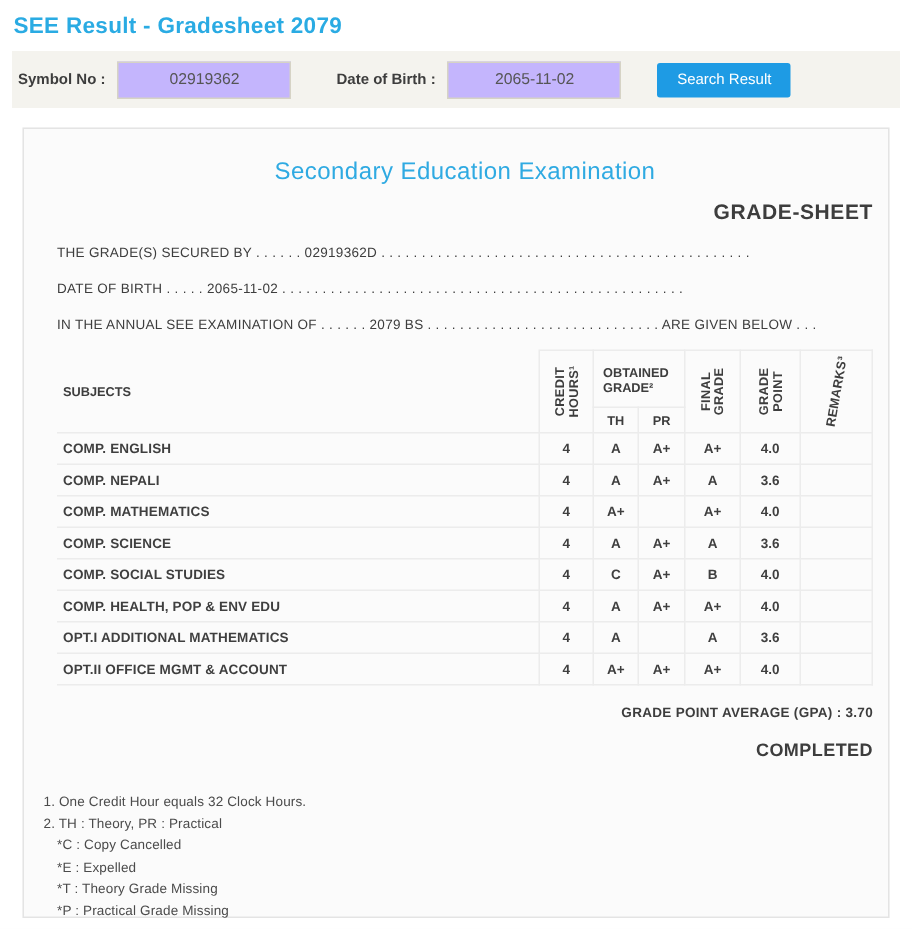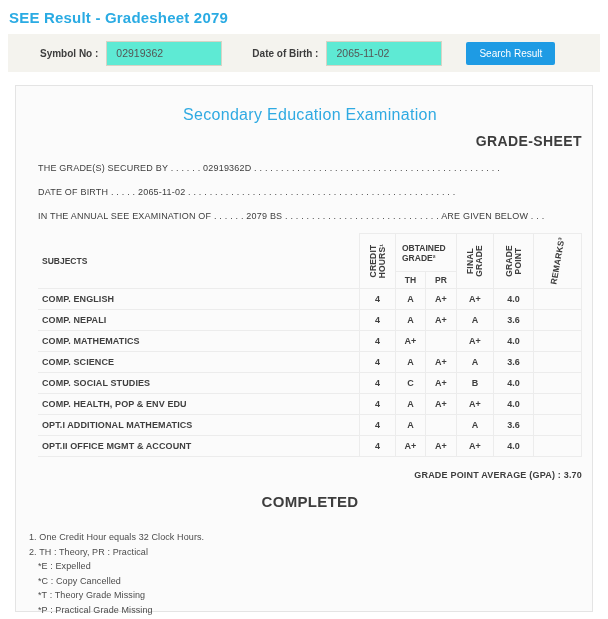--- a/index.html
+++ b/index.html
@@ -1,22 +1,22 @@
 <!DOCTYPE html>
 <html><head>
 <meta charset="utf-8">
 <style>
   * { margin:0; padding:0; box-sizing:border-box; }
   html,body { width:608px; height:619px; background:#ffffff; font-family:"Liberation Sans",sans-serif; overflow:hidden; }
 
   .page-title { color:#2aabe3; font-size:15px; font-weight:700; letter-spacing:0.2px; padding:9px 16px 8px 9px; line-height:17px; }
 
-  .search-bar { margin:0 8px; background:#f4f3ee; height:38px; display:flex; align-items:center; padding:0 32px; }
+  .search-bar { margin:0 8px; background:#f4f3ee; height:38px; display:flex; align-items:center; padding:0 4px; }
   .lbl { font-size:10px; font-weight:700; color:#3d3d3d; white-space:nowrap; }
-  .txt { width:116px; height:25px; border:1px solid #d6d3c5; background:#5eead4; font-size:10.5px; color:#555; padding:0 9px; margin-left:8px; font-family:"Liberation Sans",sans-serif; }
+  .txt { width:116px; height:25px; border:1px solid #d6d3c5; background:#c4b5fd; font-size:10.5px; color:#555; padding:0 9px; margin-left:8px; font-family:"Liberation Sans",sans-serif;text-align:center; }
   .lbl.dob { margin-left:30px; }
   .btn { margin-left:24px; background:#1e9be4; color:#fff; border:none; font-size:10px; padding:6px 13px; border-radius:2px; cursor:pointer; font-family:"Liberation Sans",sans-serif; }
 
   .card { margin:13px 15px 0 15px; border:1px solid #e4e4e4; background:#fbfbfb; height:527px; padding:20px 8px 0 8px; }
   .sheet { padding:0 2px 0 14px; }
   .exam-title { text-align:center; color:#2faae2; font-size:16px; letter-spacing:0.3px; line-height:18px; }
   .sheet-sub { text-align:right; font-size:14px; font-weight:700; color:#3d3d3d; letter-spacing:0.4px; margin-top:9px; }
   .dotline { font-size:9px; font-weight:400; color:#3d3d3d; letter-spacing:0.2px; white-space:nowrap; overflow:hidden; margin-top:14px; }
 
   table { border-collapse:collapse; width:100%; margin-top:12px; table-layout:fixed; }
@@ -31,21 +31,21 @@
   .row-sub th { height:17px; }
   .vert { position:absolute; left:50%; top:50%; transform:translate(-50%,-50%) rotate(-90deg); white-space:nowrap; text-align:center; }
   .vert span { display:block; line-height:9px; letter-spacing:0.2px; }
   .vert.tilt { transform:translate(-50%,-50%) rotate(-80deg); }
   .obt-h { text-align:left; font-size:8.5px; line-height:10px; padding:4px 6px; }
   td { height:21px; font-size:9px; font-weight:700; color:#3f3f3f; padding:0 4px; }
   td.subj { text-align:left; letter-spacing:0.1px; }
   td.ctr { text-align:center; }
 
   .gpa-line { text-align:right; font-size:9px; font-weight:700; color:#3d3d3d; margin-top:13px; letter-spacing:0.2px; }
-  .status-line { text-align:center; font-size:15px; font-weight:700; color:#3d3d3d; margin-top:13px; letter-spacing:0.3px; }
+  .status-line { text-align:right; font-size:12px; font-weight:700; color:#3d3d3d; margin-top:13px; letter-spacing:0.3px; }
 
   .footnotes { margin:20px 0 0 5px; }
   .note { font-size:9px; color:#4b4b4b; line-height:14.5px; letter-spacing:0.1px; }
   .note.indent { padding-left:9px; }
 </style>
 </head>
 <body>
 
 <div>
   <div class="page-title">SEE Result - Gradesheet 2079</div>
@@ -185,19 +185,19 @@
         </tbody>
       </table>
 
       <div class="gpa-line">GRADE POINT AVERAGE (GPA) : 3.70</div>
       <div class="status-line">COMPLETED</div>
     </div>
 
     <div class="footnotes">
       <div class="note">1. One Credit Hour equals 32 Clock Hours.</div>
       <div class="note">2. TH : Theory, PR : Practical</div>
+      <div class="note indent">*C : Copy Cancelled</div>
       <div class="note indent">*E : Expelled</div>
-      <div class="note indent">*C : Copy Cancelled</div>
       <div class="note indent">*T : Theory Grade Missing</div>
       <div class="note indent">*P : Practical Grade Missing</div>
     </div>
   </div>
 </div>
 
 </body></html>

